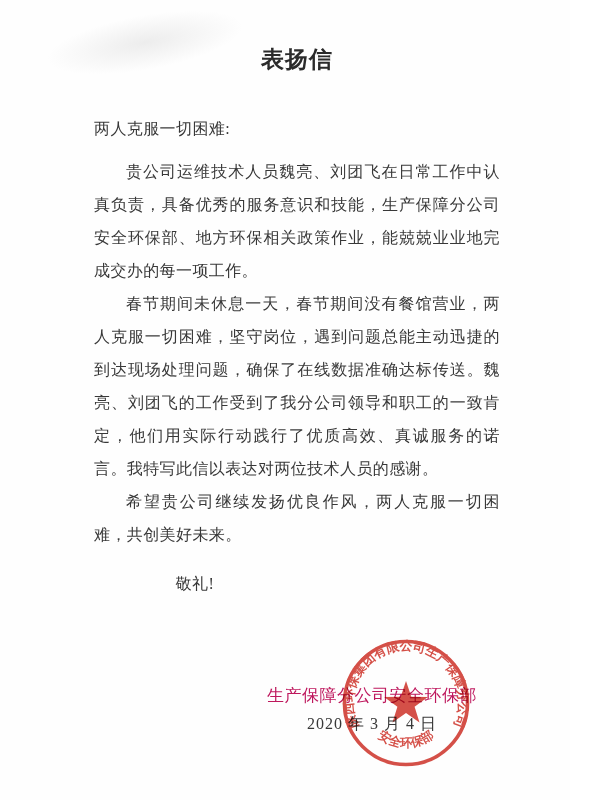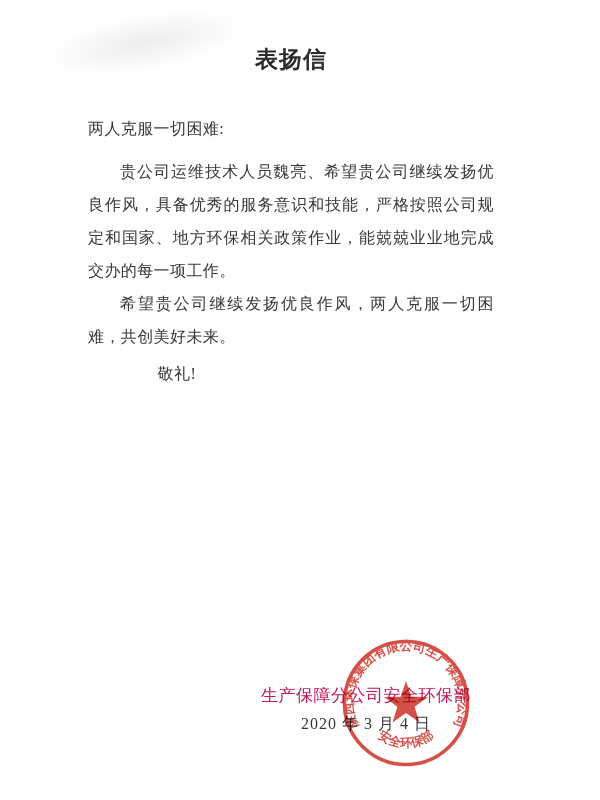--- a/index.html
+++ b/index.html
@@ -8,20 +8,21 @@
     background: #ffffff;
   }
   .page {
     position: relative;
     width: 564px;
     height: 800px;
     overflow: hidden;
     background: #fefefe;
     font-family: "Liberation Serif", "DejaVu Serif", serif;
     color: #343434;
+    padding-left: 6px;
   }
   
   .scan-smudge {
     position: absolute;
     left: 45px;
     top: 15px;
     width: 200px;
     height: 55px;
     transform: rotate(-10deg);
     background: radial-gradient(ellipse at center, rgba(175,175,175,0.22) 0%, rgba(255,255,255,0) 70%);
@@ -48,21 +49,21 @@
   }
   .para {
     margin: 0;
     text-indent: 2em;
   }
   .closing-cizhi {
     margin: 34px 0 0 0;
     text-indent: 2.05em;
   }
   .closing-jingli {
-    margin: 4px;
+    margin: 16px;
     text-indent: 4.1em;
   }
   .signature {
     position: absolute;
     top: 684px;
     right: 93px;
     font-size: 17px;
     letter-spacing: 0.5px;
     color: #be185d;
     white-space: nowrap;
@@ -107,21 +108,22 @@
 <body>
 
 <div class="page">
 
   <div class="scan-smudge"></div>
 
   <h1 class="letter-title">表扬信</h1>
 
   <div class="content">
     <p class="salutation">两人克服一切困难:</p>
-    <p class="para">贵公司运维技术人员魏亮、希望贵公司继续发扬优良作风，具备优秀的服务意识和技能，严格按照公司规定和国家、地方环保相关政策作业，能兢兢业业地完成交办的每一项工作。</p>
+    <p class="para">贵公司运维技术人员魏亮、刘团飞在日常工作中认真负责，具备优秀的服务意识和技能，生产保障分公司安全环保部、地方环保相关政策作业，能兢兢业业地完成交办的每一项工作。</p>
+    <p class="para">春节期间未休息一天，春节期间没有餐馆营业，两人克服一切困难，坚守岗位，遇到问题总能主动迅捷的到达现场处理问题，确保了在线数据准确达标传送。魏亮、刘团飞的工作受到了我分公司领导和职工的一致肯定，他们用实际行动践行了优质高效、真诚服务的诺言。我特写此信以表达对两位技术人员的感谢。</p>
     <p class="para">希望贵公司继续发扬优良作风，两人克服一切困难，共创美好未来。</p>
     <p class="closing-jingli">敬礼!</p>
   </div>
 
   <div class="signature">生产保障分公司安全环保部</div>
   <div class="date">2020 年 3 月 4 日</div>
 
   <svg class="stamp" viewBox="0 0 132 132" xmlns="http://www.w3.org/2000/svg">
     <defs>
       <path id="arc-top" d="M 20.1,92.5 A 53,53 0 1 1 111.9,92.5" fill="none"></path>

